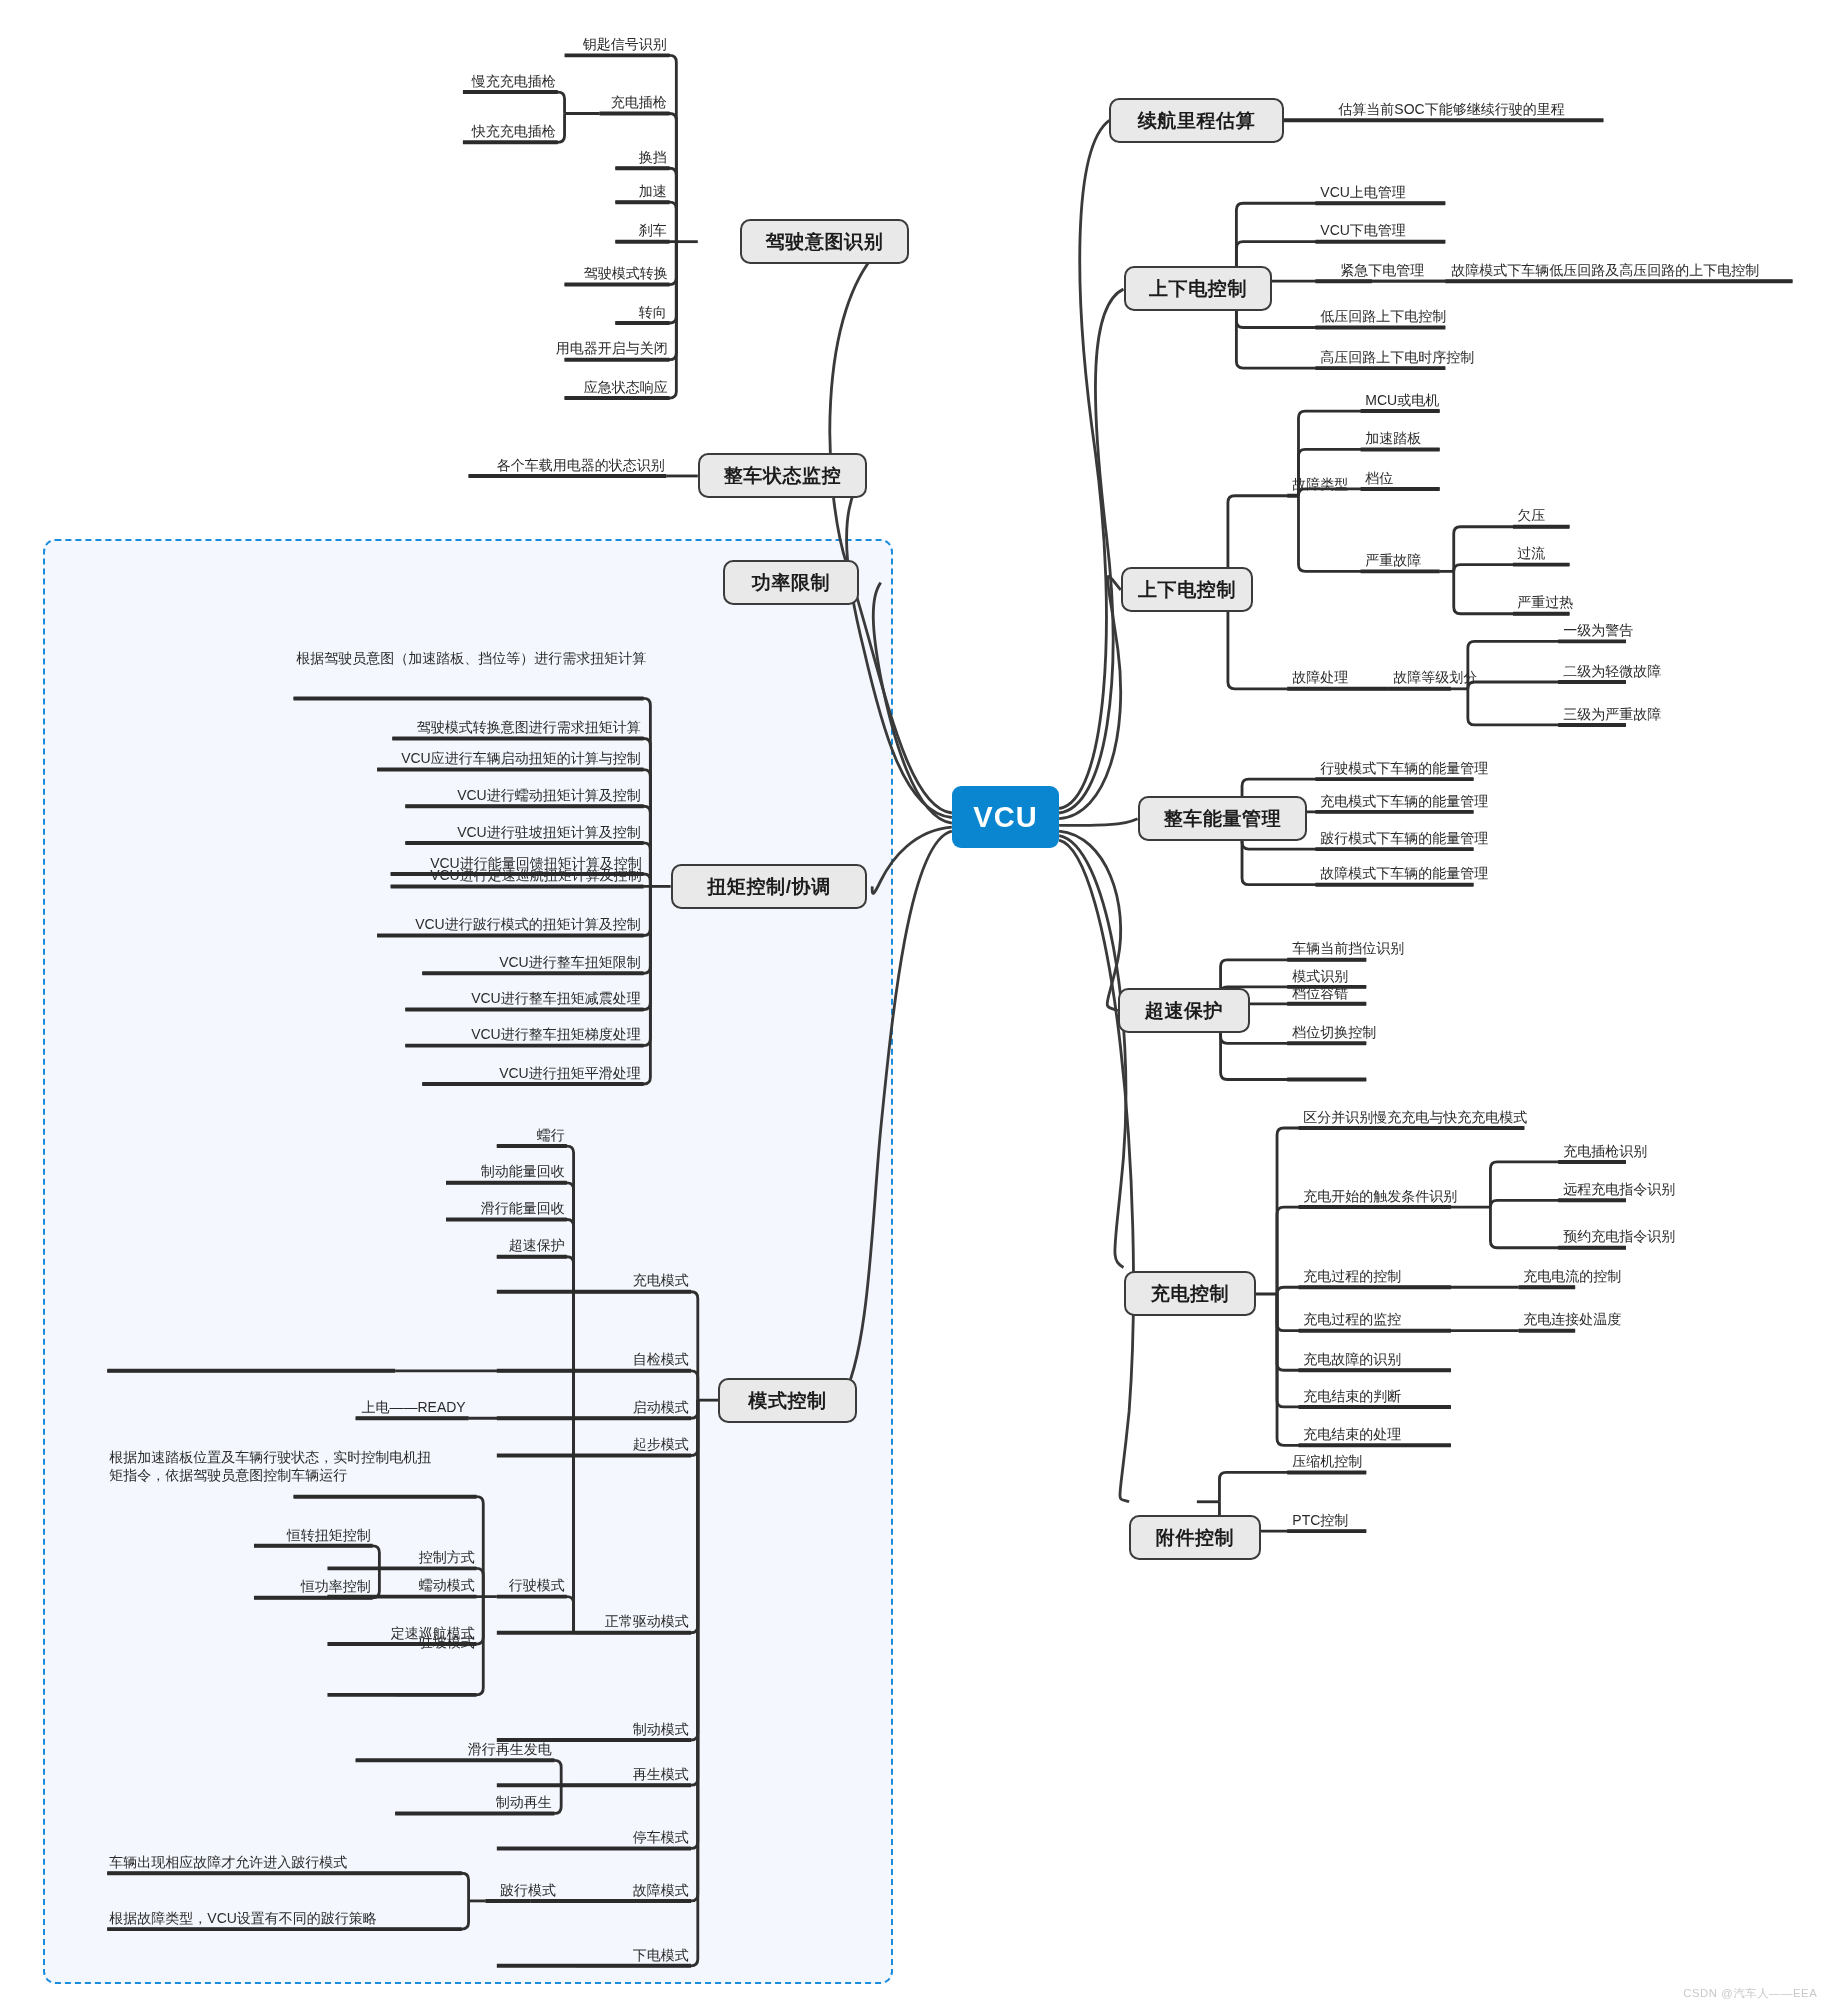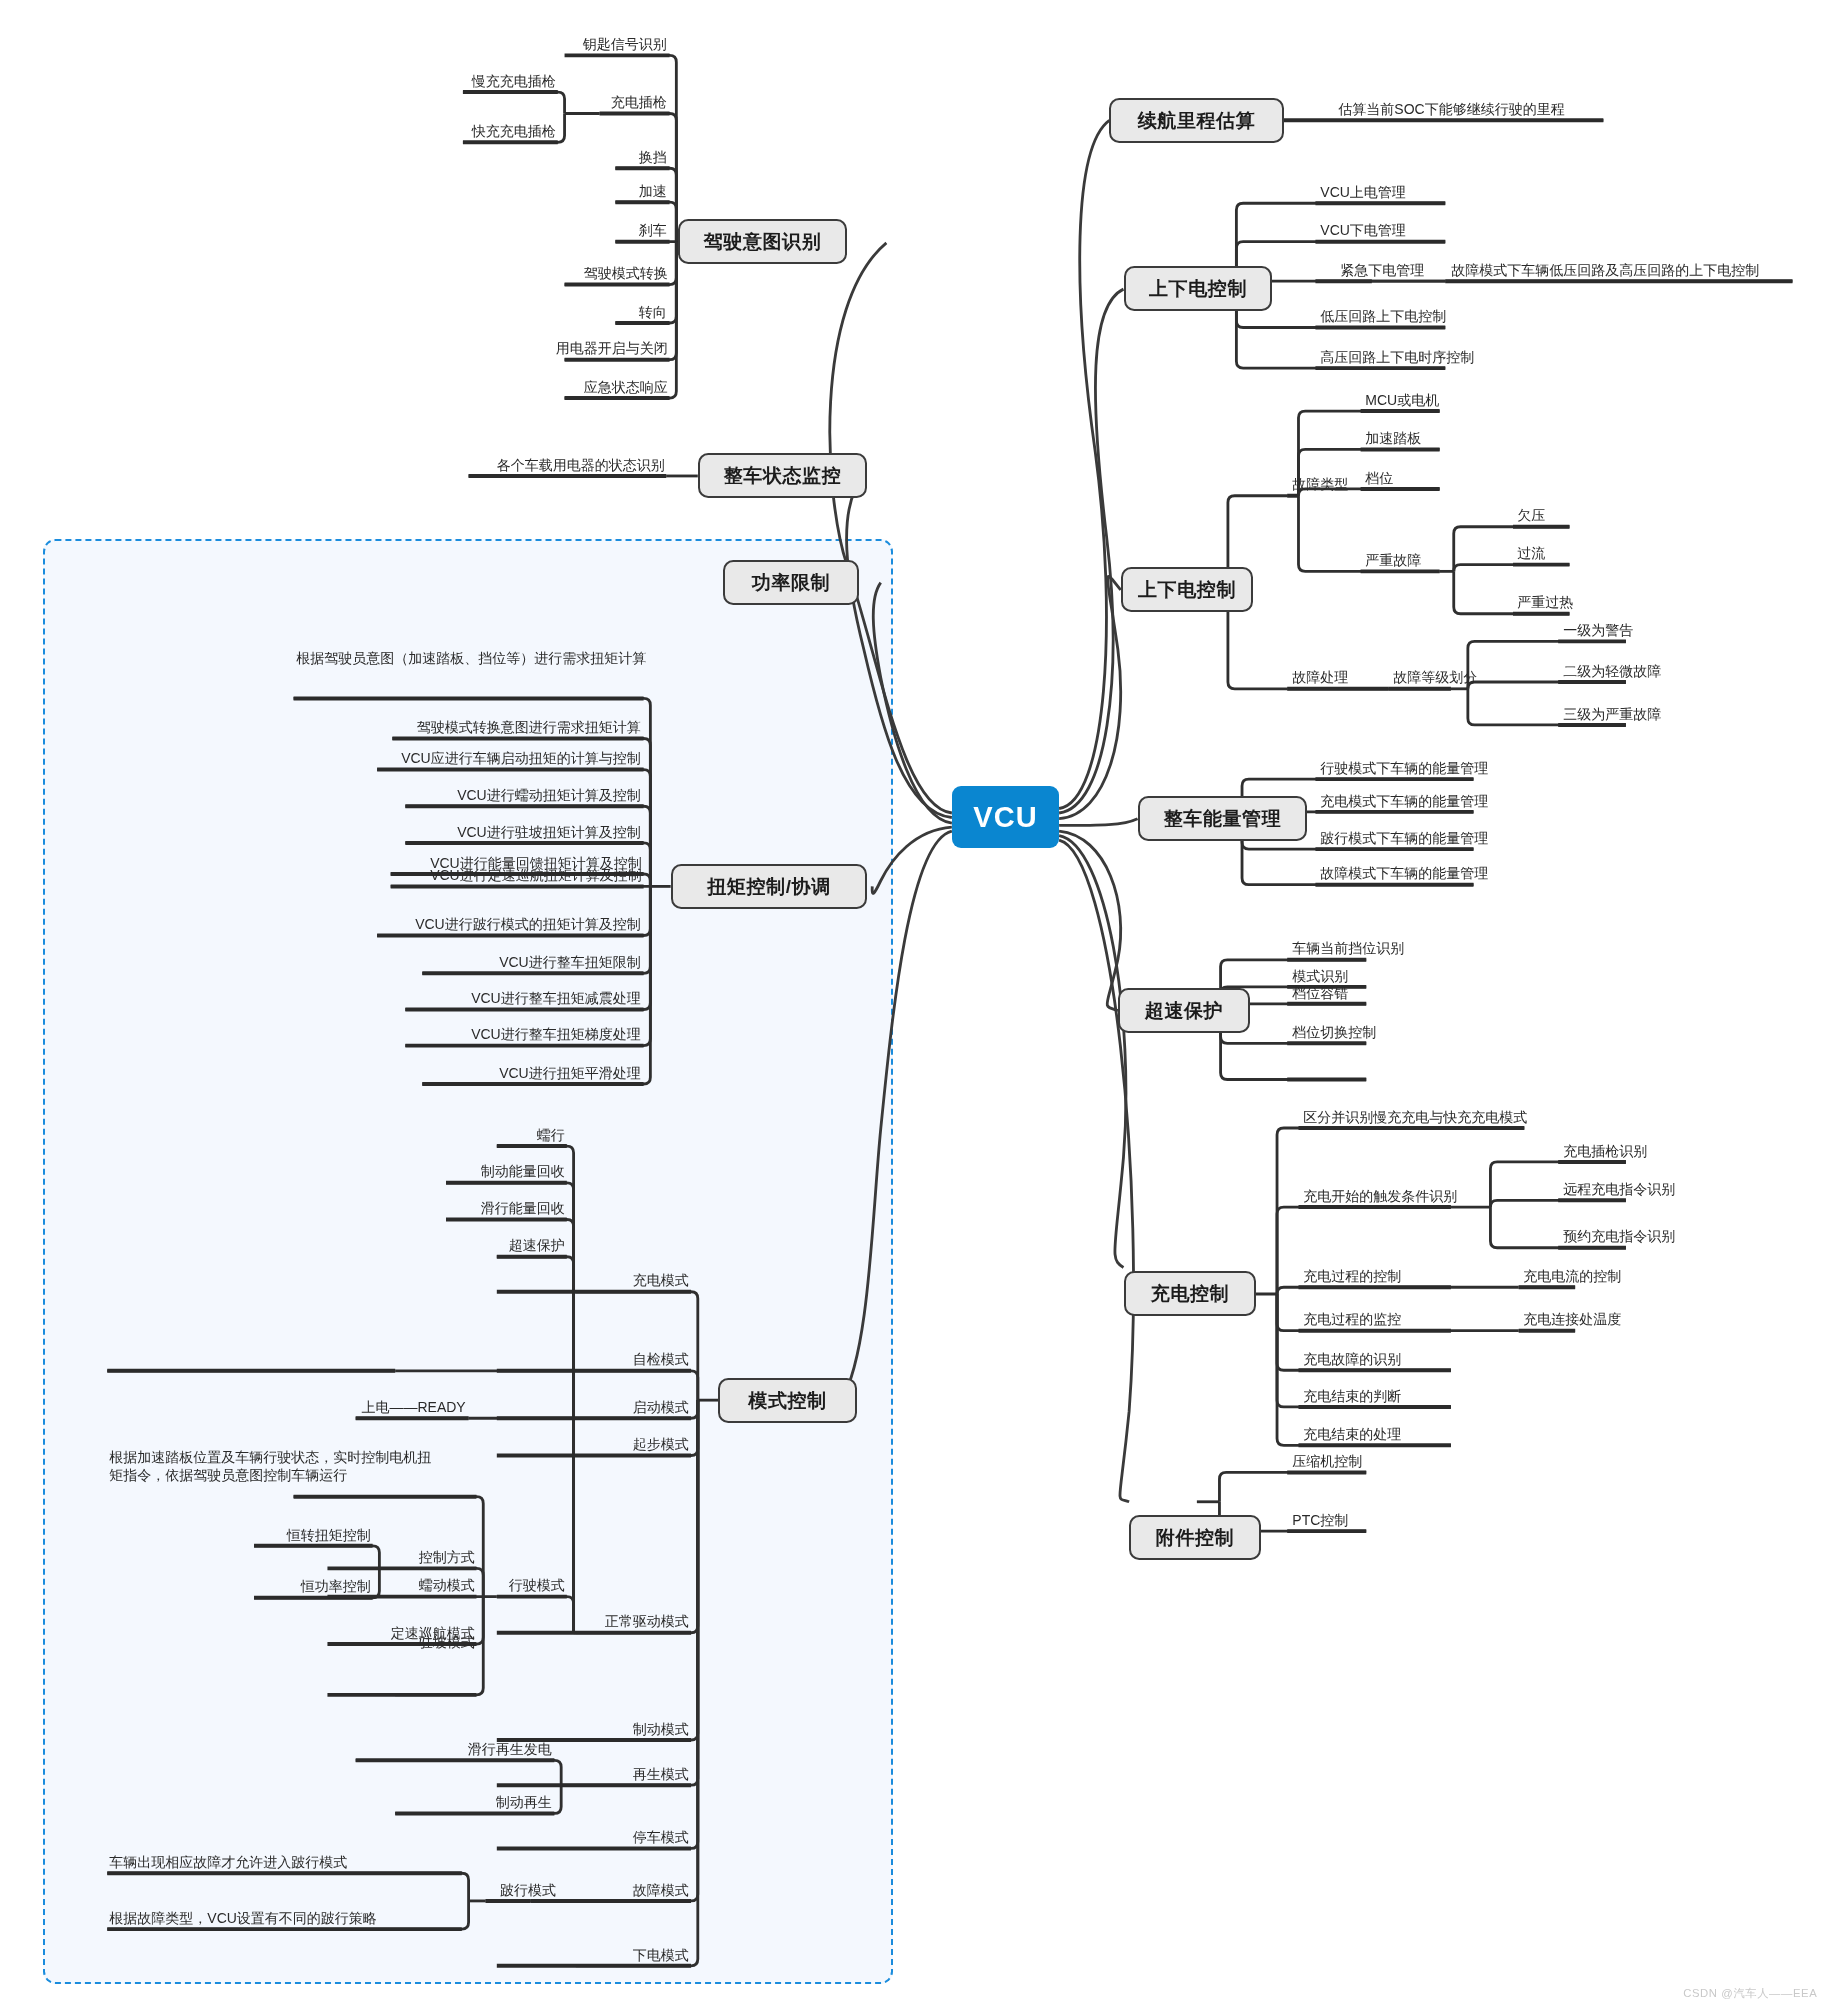--- a/index.html
+++ b/index.html
@@ -334,21 +334,21 @@
       <line x1="190" y1="3318" x2="818" y2="3318"></line>
       <line x1="190" y1="3417" x2="818" y2="3417"></line>
       <line x1="860" y1="3367" x2="940" y2="3367"></line>
       <line x1="940" y1="3367" x2="1224" y2="3367"></line>
       <line x1="880" y1="3482" x2="1224" y2="3482"></line>
     </g>
   </svg>
 
   <div class="root" style="left:952px; top:786px; width:107px; height:62px;">VCU</div>
 
-  <div class="l1" style="left:678px; top:219px; width:169px; height:45px;">驾驶意图识别</div>
+  <div class="l1" style="left:740px; top:219px; width:169px; height:45px;">驾驶意图识别</div>
 
   <div class="l1" style="left:698px; top:453px; width:169px; height:45px;">整车状态监控</div>
 
   <div class="l1" style="left:723px; top:560px; width:136px; height:45px;">功率限制</div>
 
   <div class="l1" style="left:671px; top:864px; width:196px; height:45px;">扭矩控制/协调</div>
 
   <div class="l1" style="left:718px; top:1378px; width:139px; height:45px;">模式控制</div>
 
   <div class="l1" style="left:1109px; top:98px; width:175px; height:45px;">续航里程估算</div>

